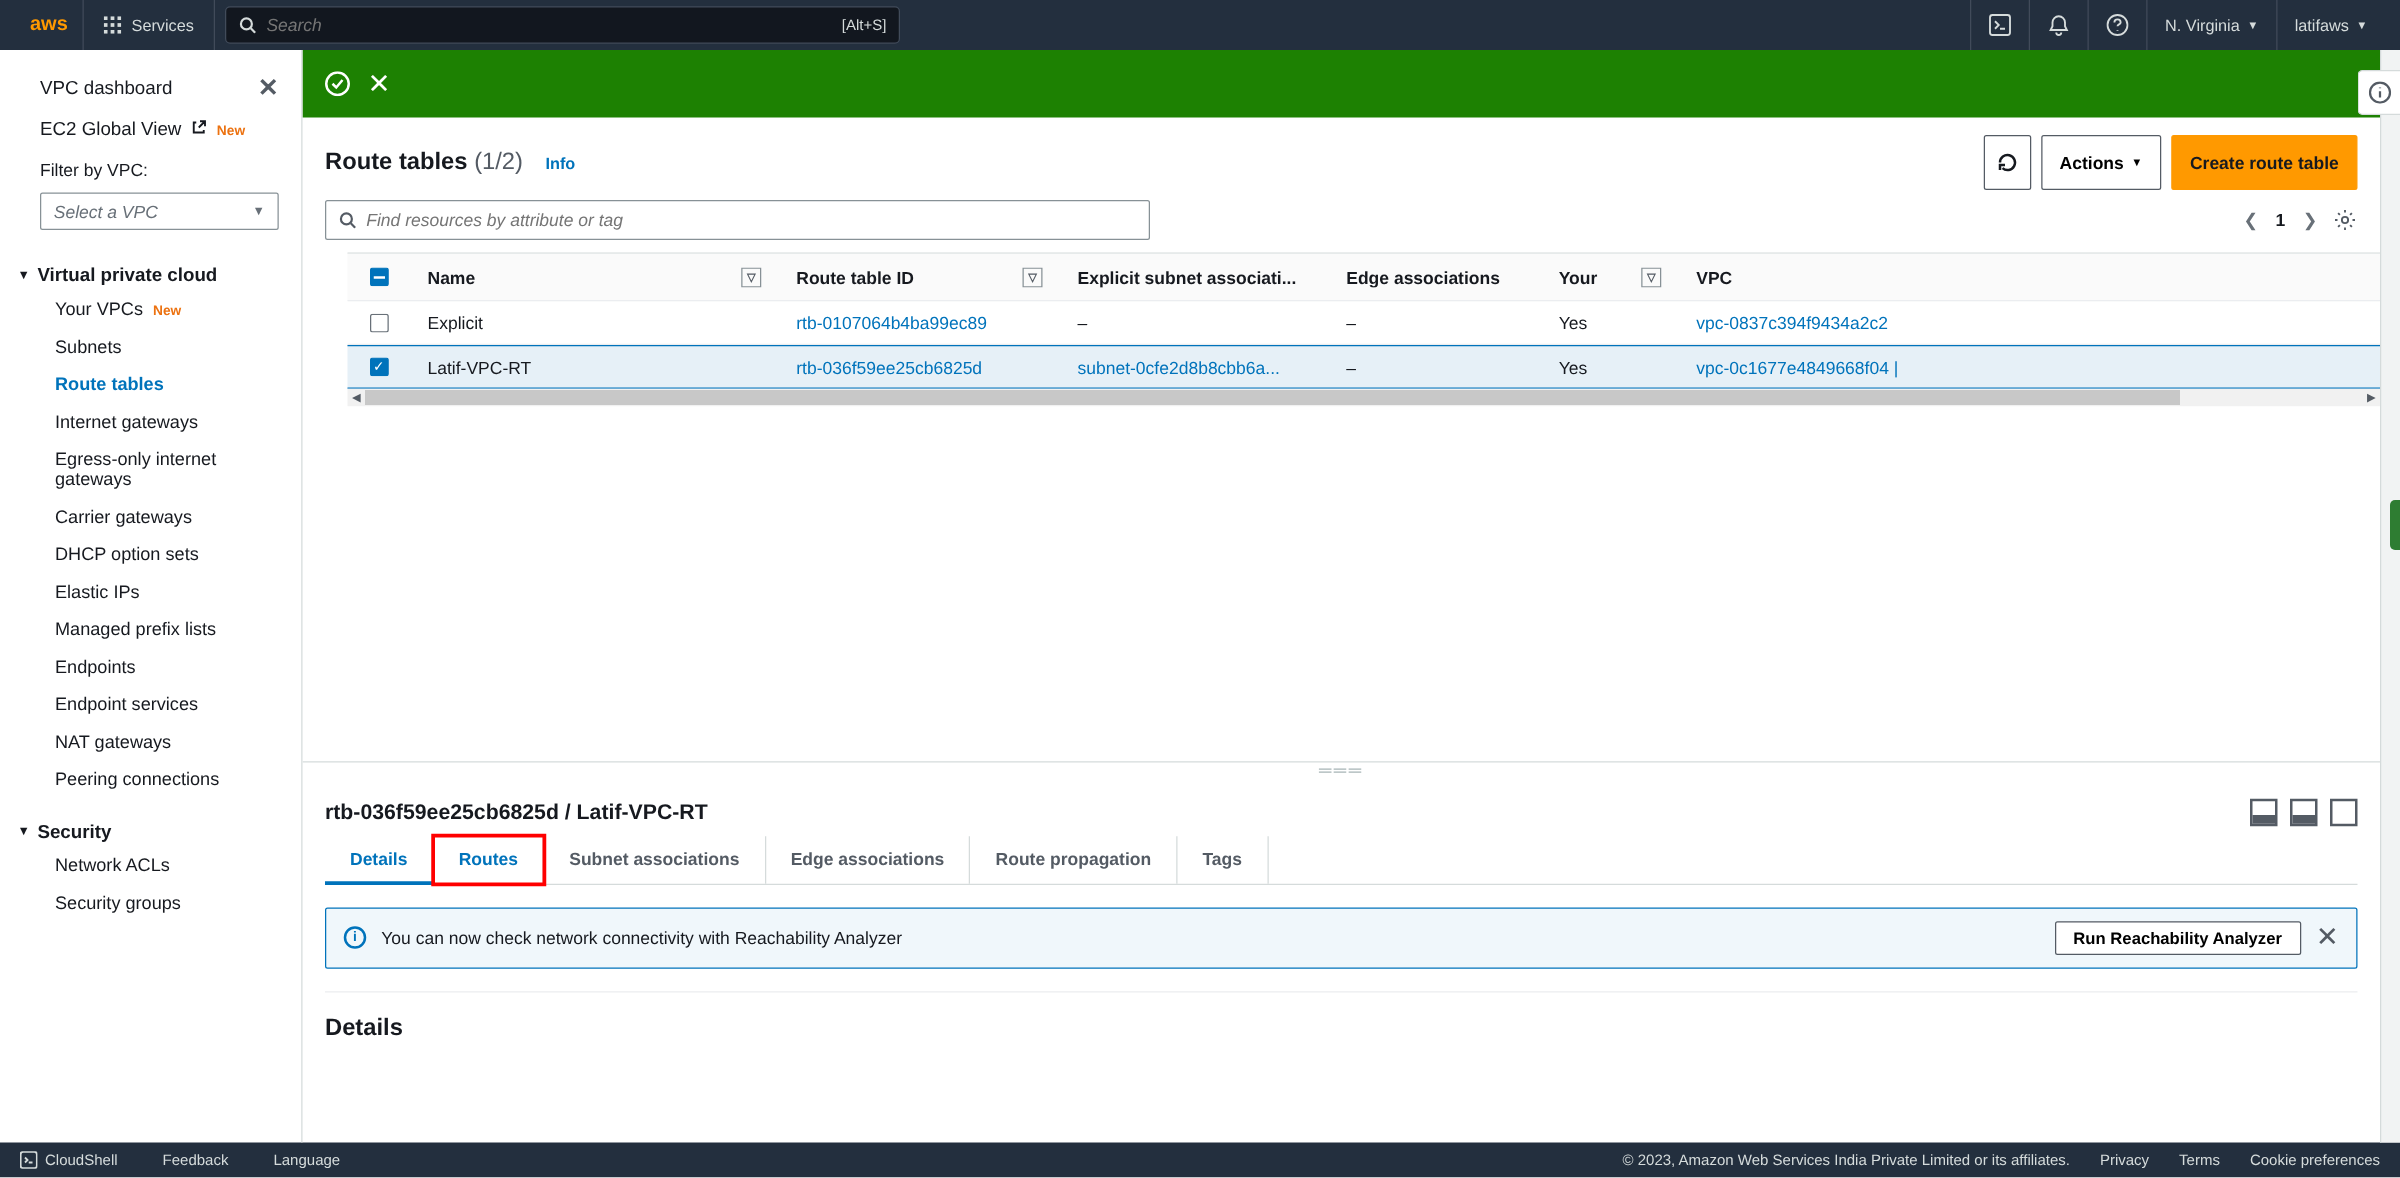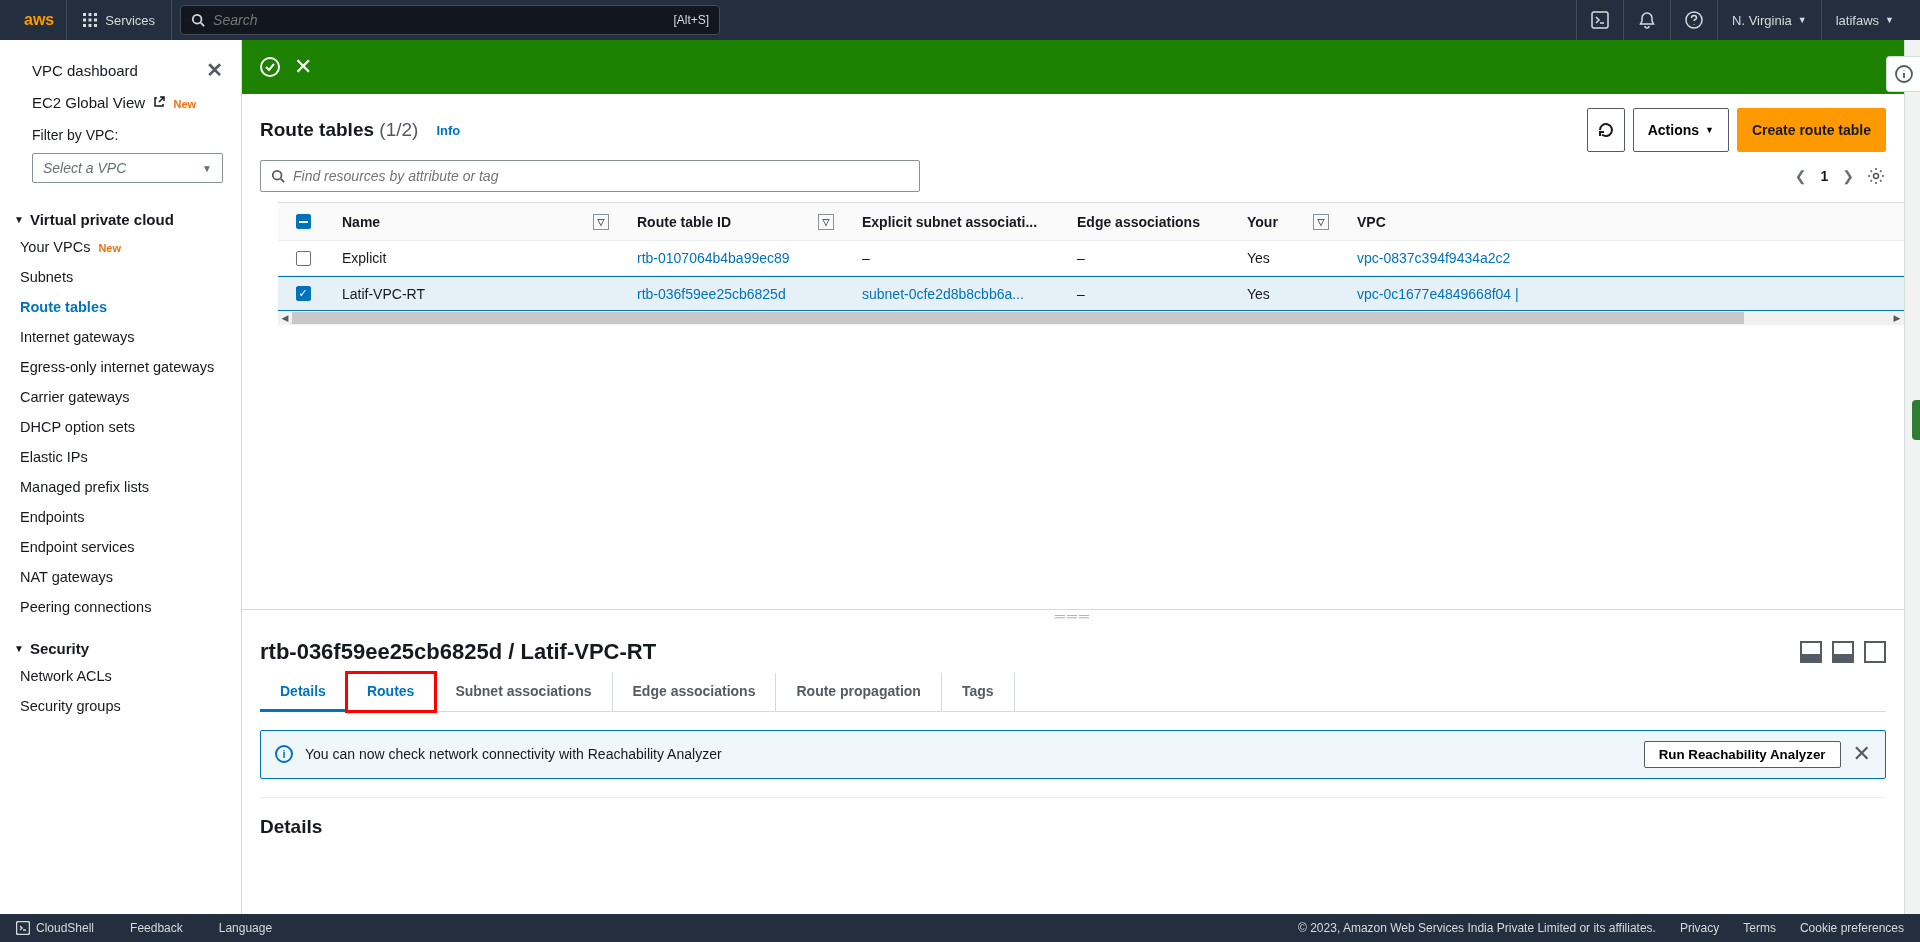--- a/index.html
+++ b/index.html
@@ -25,21 +25,21 @@
 .sidebar .top-row a { color: #16191f; text-decoration: none; font-size: 15px; }
 .sidebar .close-x { font-size: 20px; font-weight: 700; cursor: pointer; color: #545b64; }
 .sidebar .ec2 { padding: 6px 18px 6px 32px; font-size: 15px; }
 .sidebar .ec2 a { color: #16191f; text-decoration: none; }
 .sidebar .ec2 .ext { margin-left: 4px; }
 .sidebar .new-badge { color: #ec7211; font-size: 11px; font-weight: 700; margin-left: 4px; }
 .sidebar .filter-label { padding: 10px 18px 4px 32px; font-size: 14px; }
 .sidebar .vpc-select { margin: 6px 18px 10px 32px; border: 1px solid #879196; border-radius: 2px; padding: 6px 10px; display: flex; justify-content: space-between; align-items: center; color: #687078; font-style: italic; cursor: pointer; }
 .sidebar .section-h { padding: 18px 18px 4px 14px; font-weight: 700; font-size: 15px; display: flex; align-items: center; gap: 6px; }
 .sidebar .section-h .caret { font-size: 10px; }
-.sidebar .nav-item { padding: 7px 18px 7px 20px; font-size: 14.5px; cursor: pointer; }
+.sidebar .nav-item { padding: 7px 18px 7px 44px; font-size: 14.5px; cursor: pointer; }
 .sidebar .nav-item a { color: #16191f; text-decoration: none; }
 .sidebar .nav-item.active a { color: #0073bb; font-weight: 700; }
 
 
 .main { flex: 1; display: flex; flex-direction: column; position: relative; overflow: hidden; }
 .scroll-shim { width: 16px; background: #f1f3f3; border-left: 1px solid #d5dbdb; }
 
 
 .flash { background: #1d8102; color: #fff; display: flex; align-items: center; padding: 14px 18px; gap: 14px; }
 .flash .msg { flex: 1; font-size: 14px; }
@@ -88,21 +88,21 @@
 .hscroll .thumb { position: absolute; left: 14px; right: 160px; height: 12px; background: #c8c8c8; }
 .hscroll .arrow { width: 14px; text-align: center; font-size: 9px; color: #545b64; z-index: 2; }
 .hscroll .arrow.right { margin-left: auto; }
 
 
 .splitter { height: 14px; border-top: 1px solid #d5dbdb; display: flex; justify-content: center; align-items: center; cursor: row-resize; color: #aab7b8; letter-spacing: 2px; font-size: 14px; }
 
 
 .detail { flex: 1; overflow-y: auto; padding: 8px 18px 0 18px; }
 .detail .title-row { display: flex; align-items: center; padding: 8px 0; }
-.detail .title-row h2 { font-size: 22px; font-weight: 700; }
+.detail .title-row h2 { font-size: 17px; font-weight: 700; }
 .detail .title-row .spacer { flex: 1; }
 .detail .view-btn { width: 22px; height: 22px; border: 2px solid #545b64; margin-left: 10px; cursor: pointer; background: #fff; display: inline-flex; }
 .vb-bottom::after { content: ""; width: 100%; height: 7px; background: #545b64; align-self: flex-end; }
 .vb-split { flex-direction: column; }
 .vb-split::before { content: ""; flex: 1; }
 .vb-split::after { content: ""; height: 7px; background: #545b64; }
 .vb-full { border-width: 5px; }
 
 .tabs { display: flex; border-bottom: 1px solid #d5dbdb; }
 .tabs .tab { padding: 10px 20px; font-size: 14px; font-weight: 700; color: #545b64; cursor: pointer; border-right: 1px solid #d5dbdb; }

